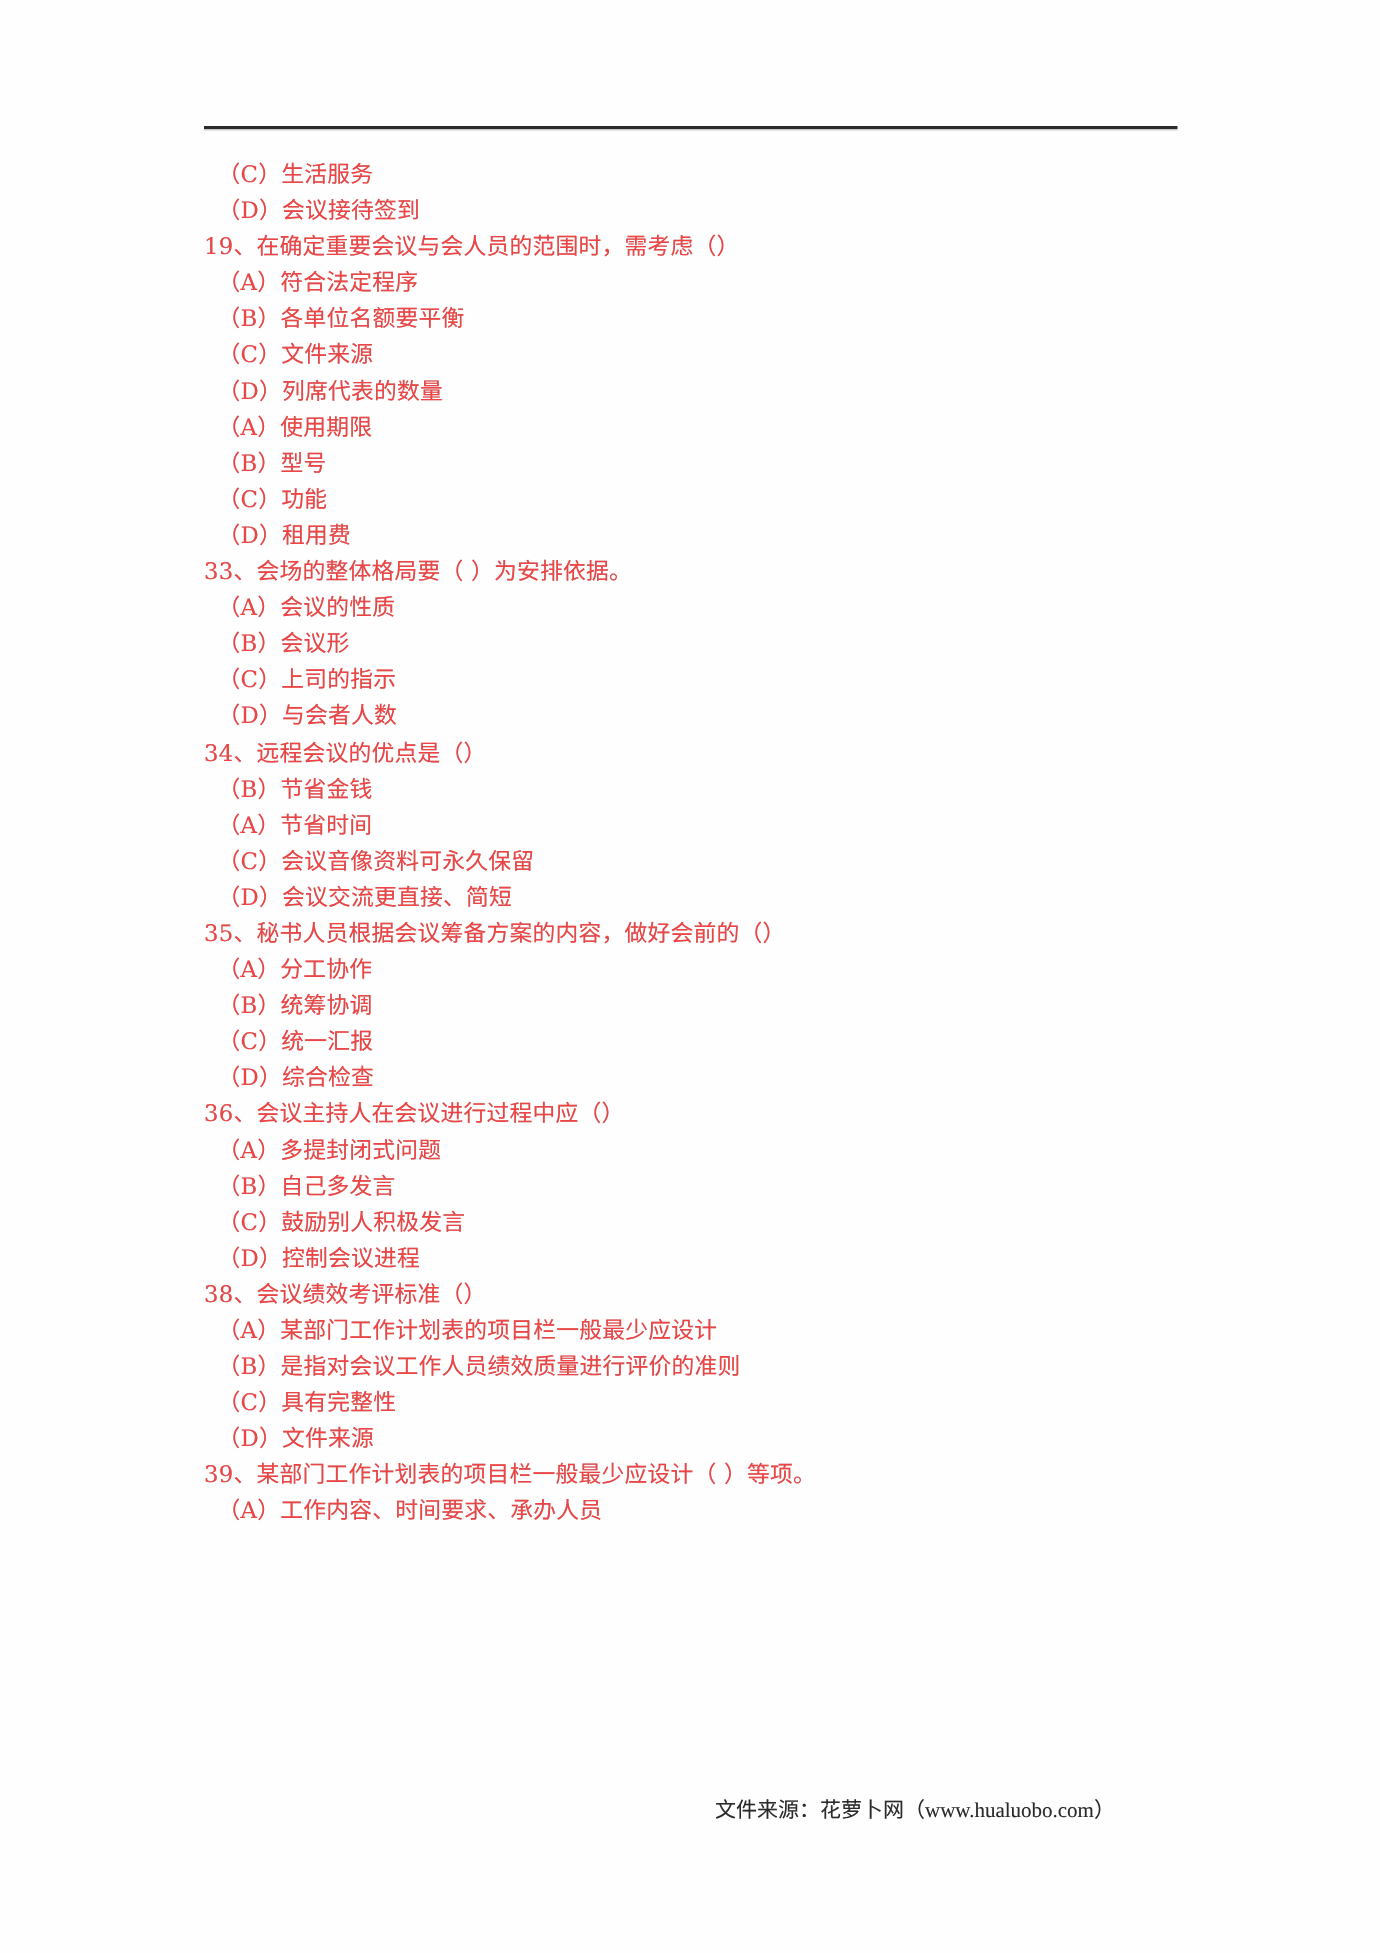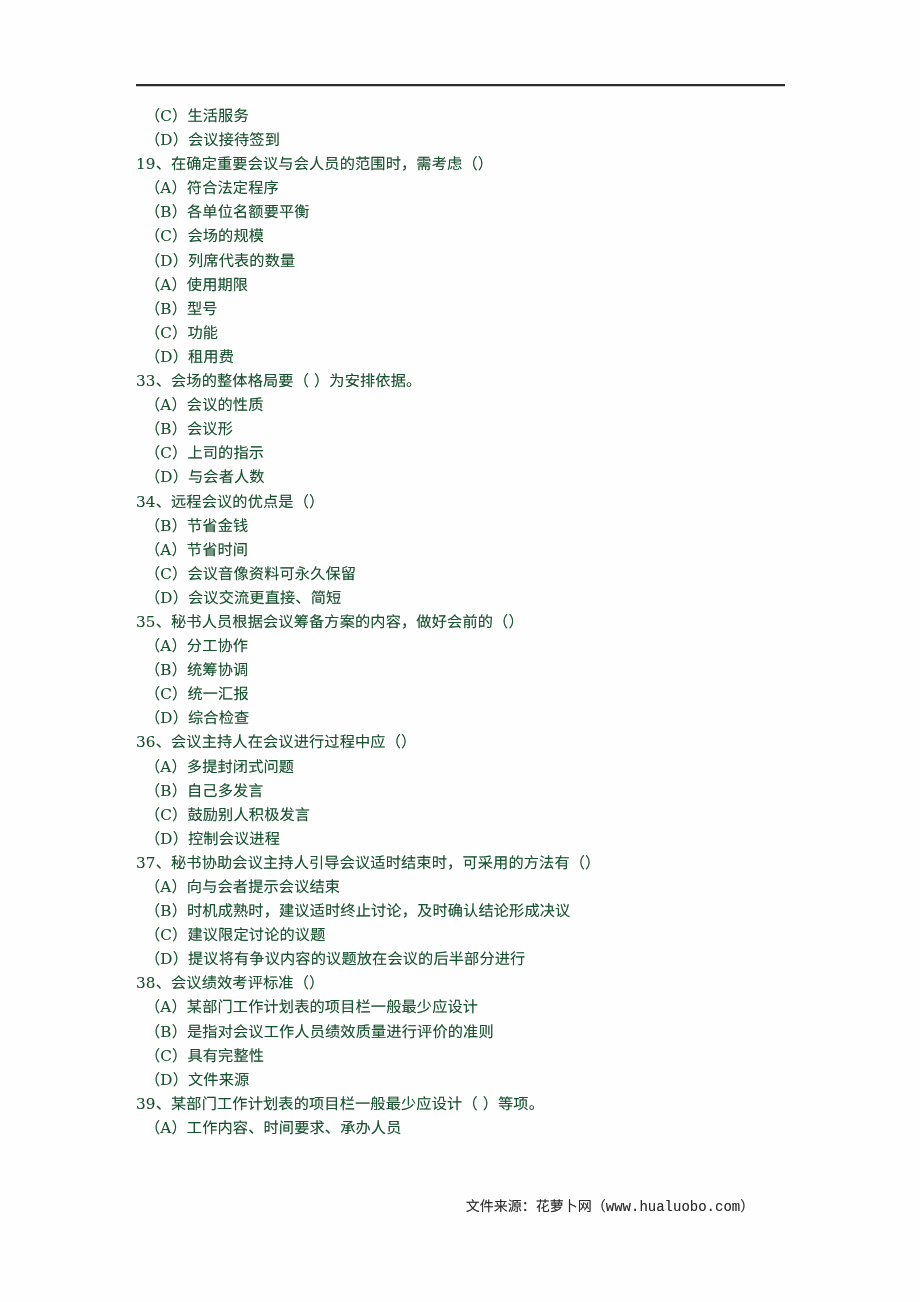--- a/index.html
+++ b/index.html
@@ -48,21 +48,21 @@
     left: 136px;
     top: 104px;
     width: 700px;
   }
 
   .line {
     font-size: 15.2px;
     line-height: 24.1px;
     white-space: pre;
     letter-spacing: 0.15px;
-    color: #14532d;
+    color: #ef4444;
   }
 
   .q-line {
     padding-left: 0px;
   }
 
   .opt-line {
     padding-left: 9px;
   }
 
@@ -83,41 +83,41 @@
     text-align: center;
     padding-right: 0;
   }
   .footer-inner {
     display: inline-block;
     margin-left: 300px;
     font-size: 14px;
     line-height: 20px;
     color: #2a2a2a;
     white-space: pre;
-    font-family: Liberation Mono, monospace;
+    font-family: Liberation Serif, serif;
     text-shadow: 0 0 0.4px rgba(70,70,70,0.4);
   }
 </style>
 </head>
 <body>
 
 <div class="page">
 
   <div class="top-rule"></div>
 
   <div class="content">
 
     <div class="line opt-line">（C）生活服务</div>
     <div class="line opt-line">（D）会议接待签到</div>
 
     <div class="q-block">
       <div class="line q-line">19、在确定重要会议与会人员的范围时，需考虑（）</div>
       <div class="line opt-line">（A）符合法定程序</div>
       <div class="line opt-line">（B）各单位名额要平衡</div>
-      <div class="line opt-line">（C）会场的规模</div>
+      <div class="line opt-line">（C）文件来源</div>
       <div class="line opt-line">（D）列席代表的数量</div>
     </div>
 
     <div class="q-block">
       <div class="line opt-line">（A）使用期限</div>
       <div class="line opt-line">（B）型号</div>
       <div class="line opt-line">（C）功能</div>
       <div class="line opt-line">（D）租用费</div>
     </div>
 
@@ -146,27 +146,20 @@
     </div>
 
     <div class="q-block">
       <div class="line q-line">36、会议主持人在会议进行过程中应（）</div>
       <div class="line opt-line">（A）多提封闭式问题</div>
       <div class="line opt-line">（B）自己多发言</div>
       <div class="line opt-line">（C）鼓励别人积极发言</div>
       <div class="line opt-line">（D）控制会议进程</div>
     </div>
 
-    <div class="q-block">
-      <div class="line q-line">37、秘书协助会议主持人引导会议适时结束时，可采用的方法有（）</div>
-      <div class="line opt-line">（A）向与会者提示会议结束</div>
-      <div class="line opt-line">（B）时机成熟时，建议适时终止讨论，及时确认结论形成决议</div>
-      <div class="line opt-line">（C）建议限定讨论的议题</div>
-      <div class="line opt-line">（D）提议将有争议内容的议题放在会议的后半部分进行</div>
-    </div>
 
     <div class="q-block">
       <div class="line q-line">38、会议绩效考评标准（）</div>
       <div class="line opt-line">（A）某部门工作计划表的项目栏一般最少应设计</div>
       <div class="line opt-line">（B）是指对会议工作人员绩效质量进行评价的准则</div>
       <div class="line opt-line">（C）具有完整性</div>
       <div class="line opt-line">（D）文件来源</div>
     </div>
 
     <div class="q-block">

